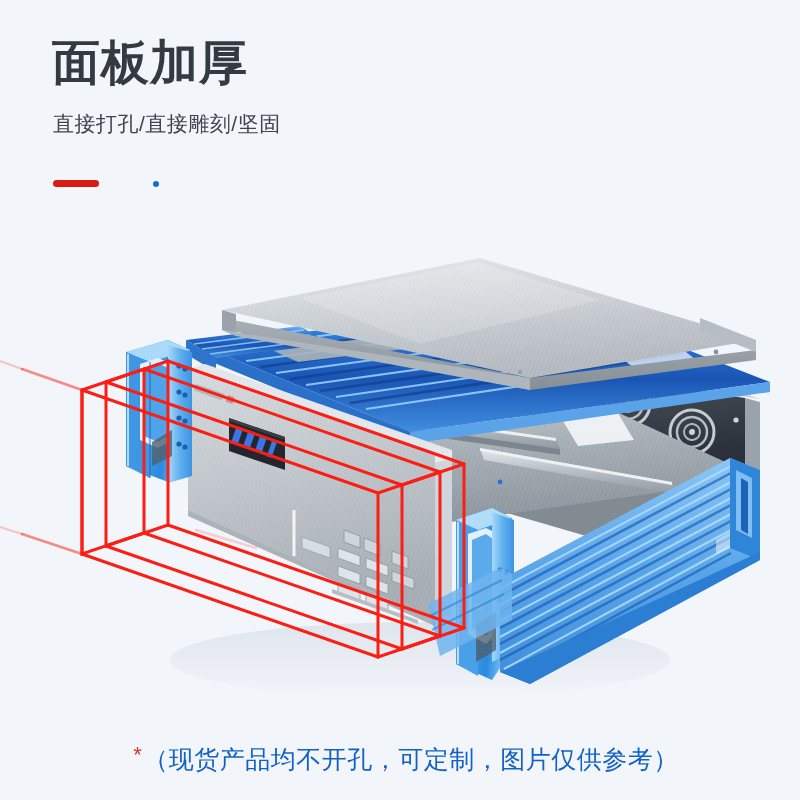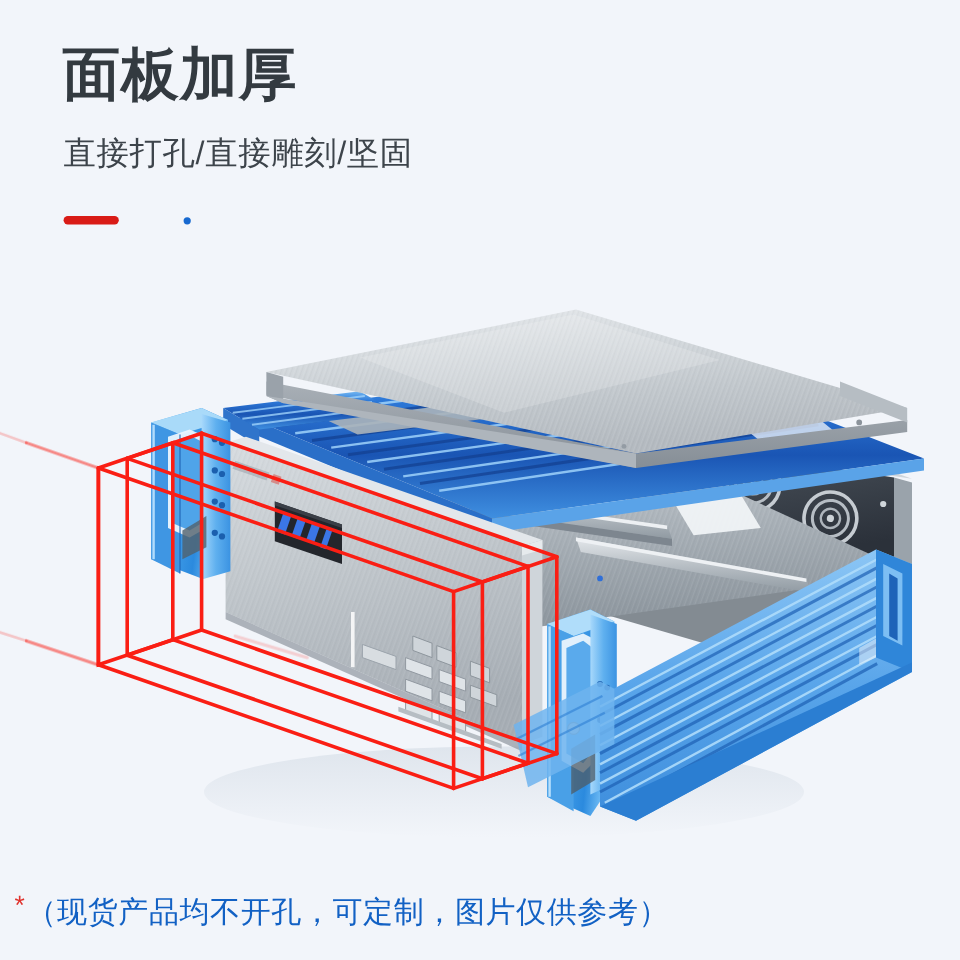--- a/index.html
+++ b/index.html
@@ -12,29 +12,29 @@
   #stage{position:absolute;inset:0;width:800px;height:800px;overflow:hidden;background:#f2f5fa;}
 
   
   .headline{
     position:absolute;left:52px;top:38px;
     font-size:48px;font-weight:bold;color:#333a40;
     letter-spacing:1px;line-height:1.05;white-space:nowrap;
   }
   .subhead{
     position:absolute;left:53px;top:110px;
-    font-size:27px;color:#3d444b;font-weight:400;
+    font-size:21px;color:#3d444b;font-weight:400;
     letter-spacing:0.5px;white-space:nowrap;
   }
   .rule-wrap{position:absolute;left:53px;top:178px;width:140px;height:12px;}
   .rule-bar{position:absolute;left:0;top:2px;width:46px;height:7px;border-radius:4px;background:#d91b16;}
   .rule-dot{position:absolute;left:100px;top:2.5px;width:6px;height:6px;border-radius:50%;background:#1769d0;}
 
   .footnote{
-    position:absolute;left:0;right:0;top:742px;
+    position:absolute;left:0;right:0;top:742px;text-align:center;
     font-size:25px;color:#1261c4;letter-spacing:0.5px;white-space:nowrap;padding-left:12px;
   }
   .footnote .star{color:#e0322c;font-size:22px;vertical-align:6px;margin-right:1px;}
 
   
   .prod{position:absolute;left:0;top:0;width:800px;height:800px;}
   svg.render{position:absolute;left:0;top:0;width:800px;height:800px;display:block;}
 </style>
 </head>
 <body>

